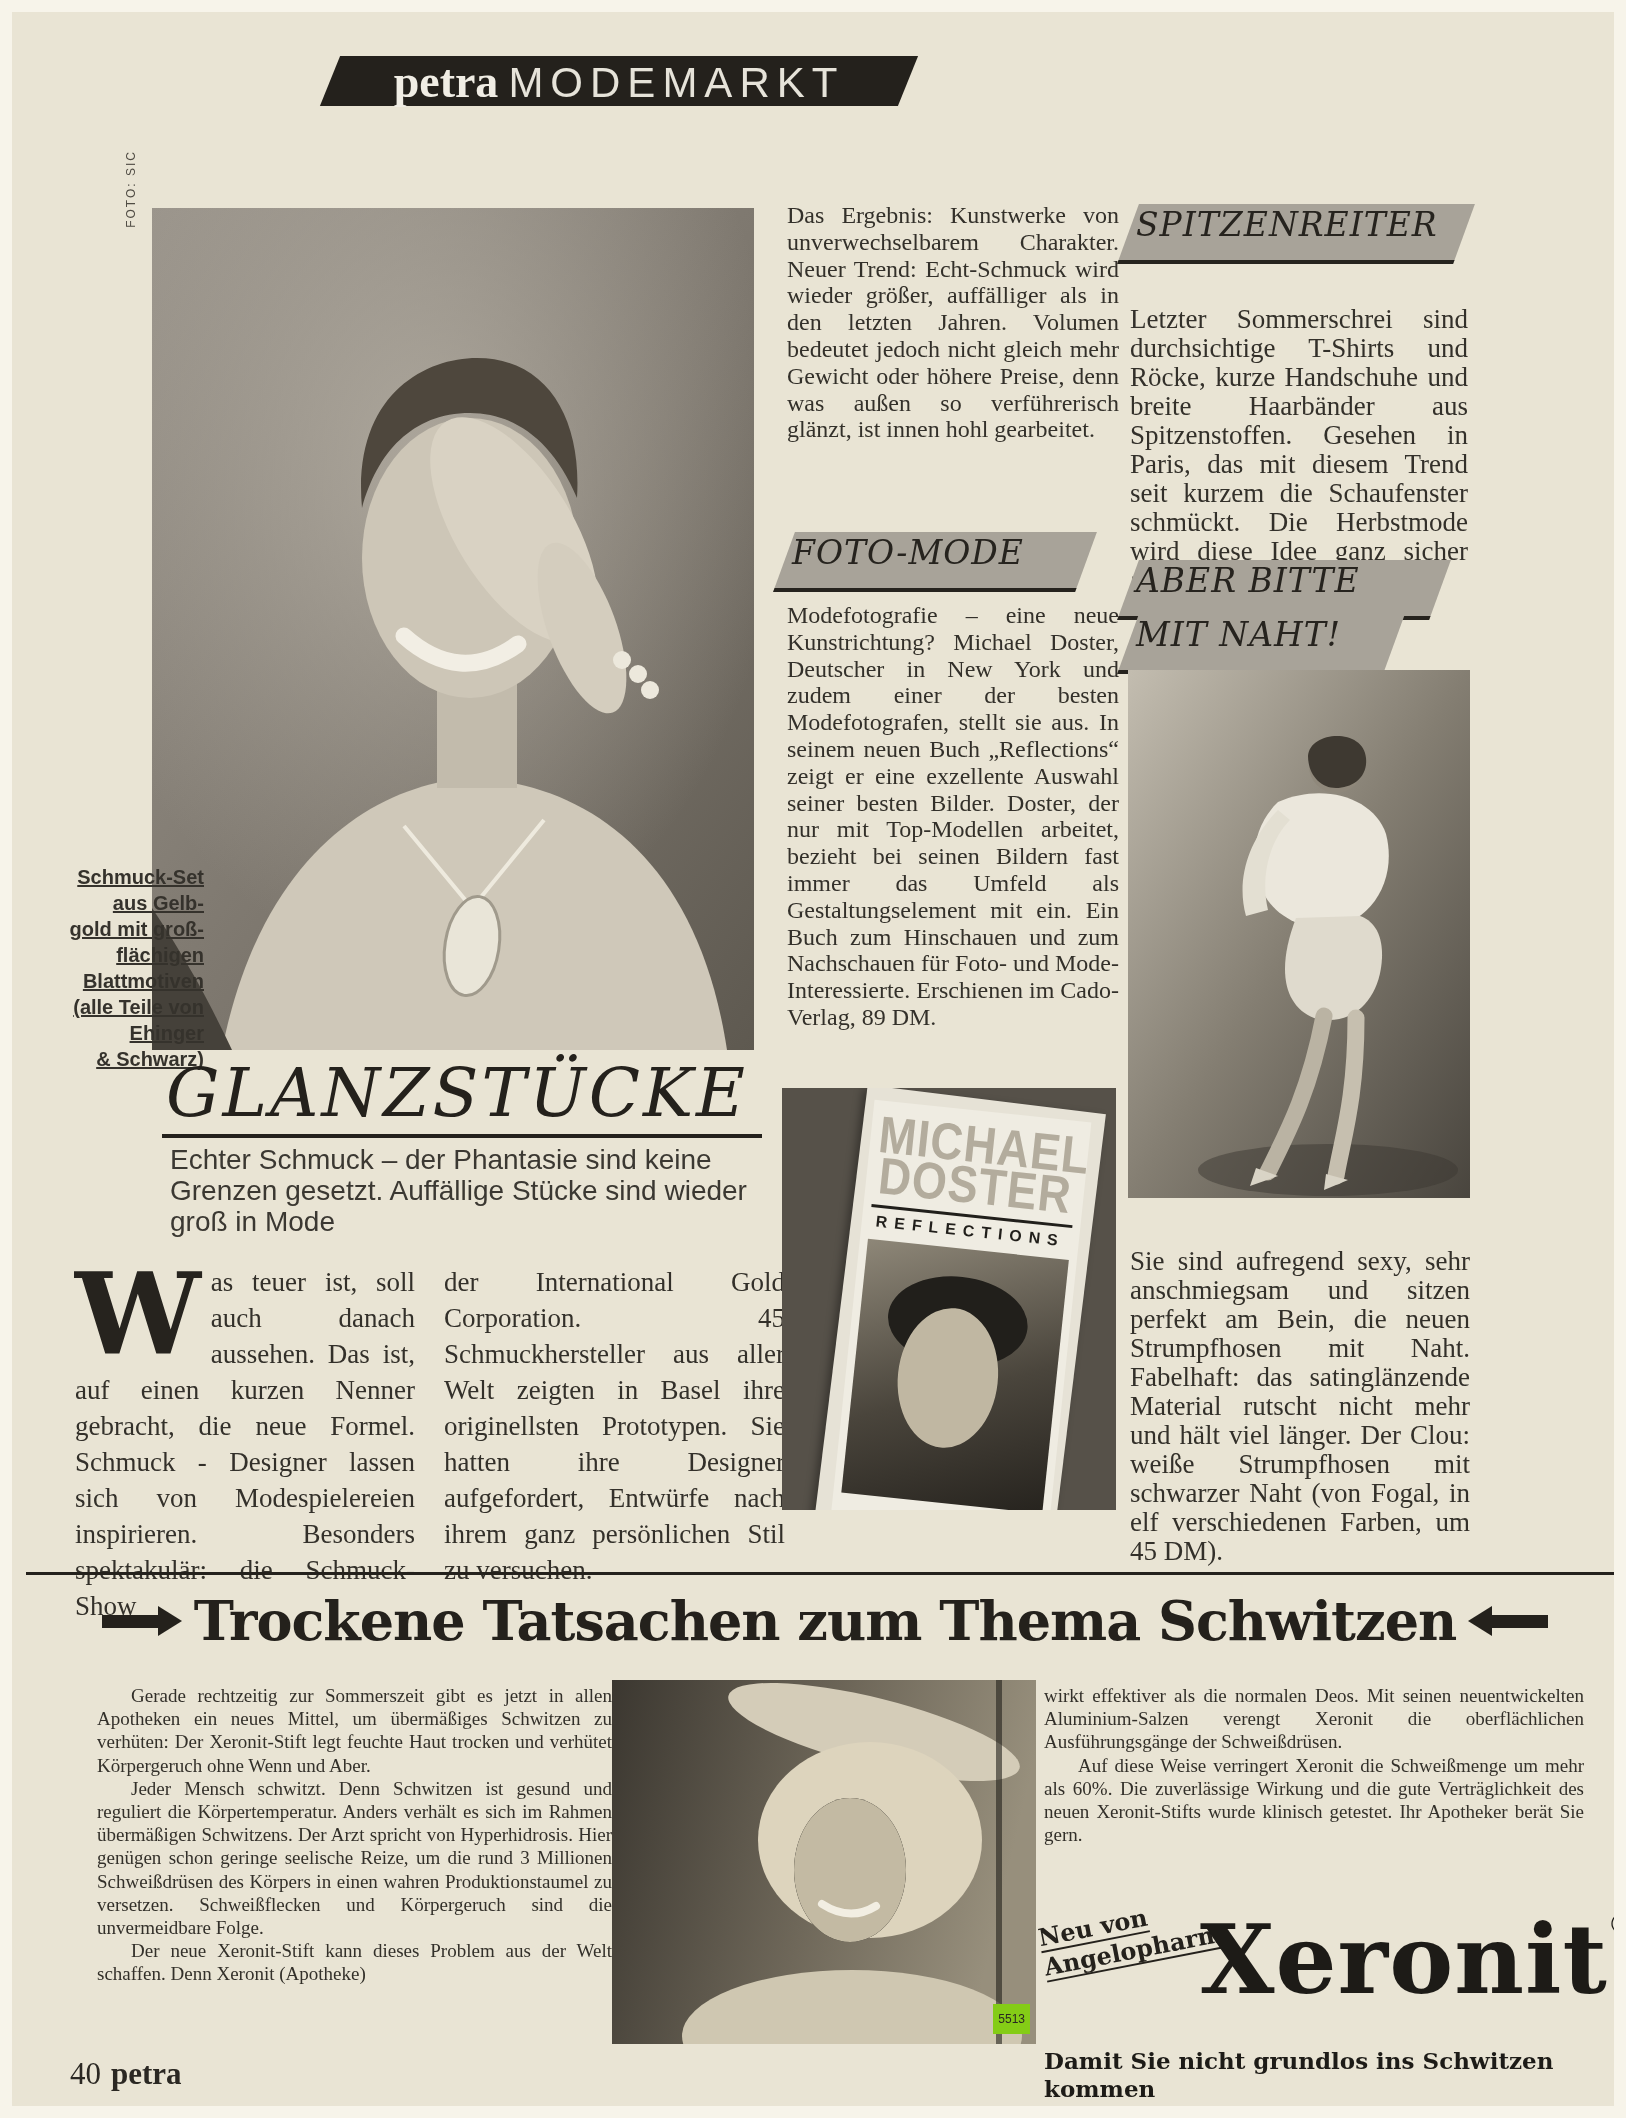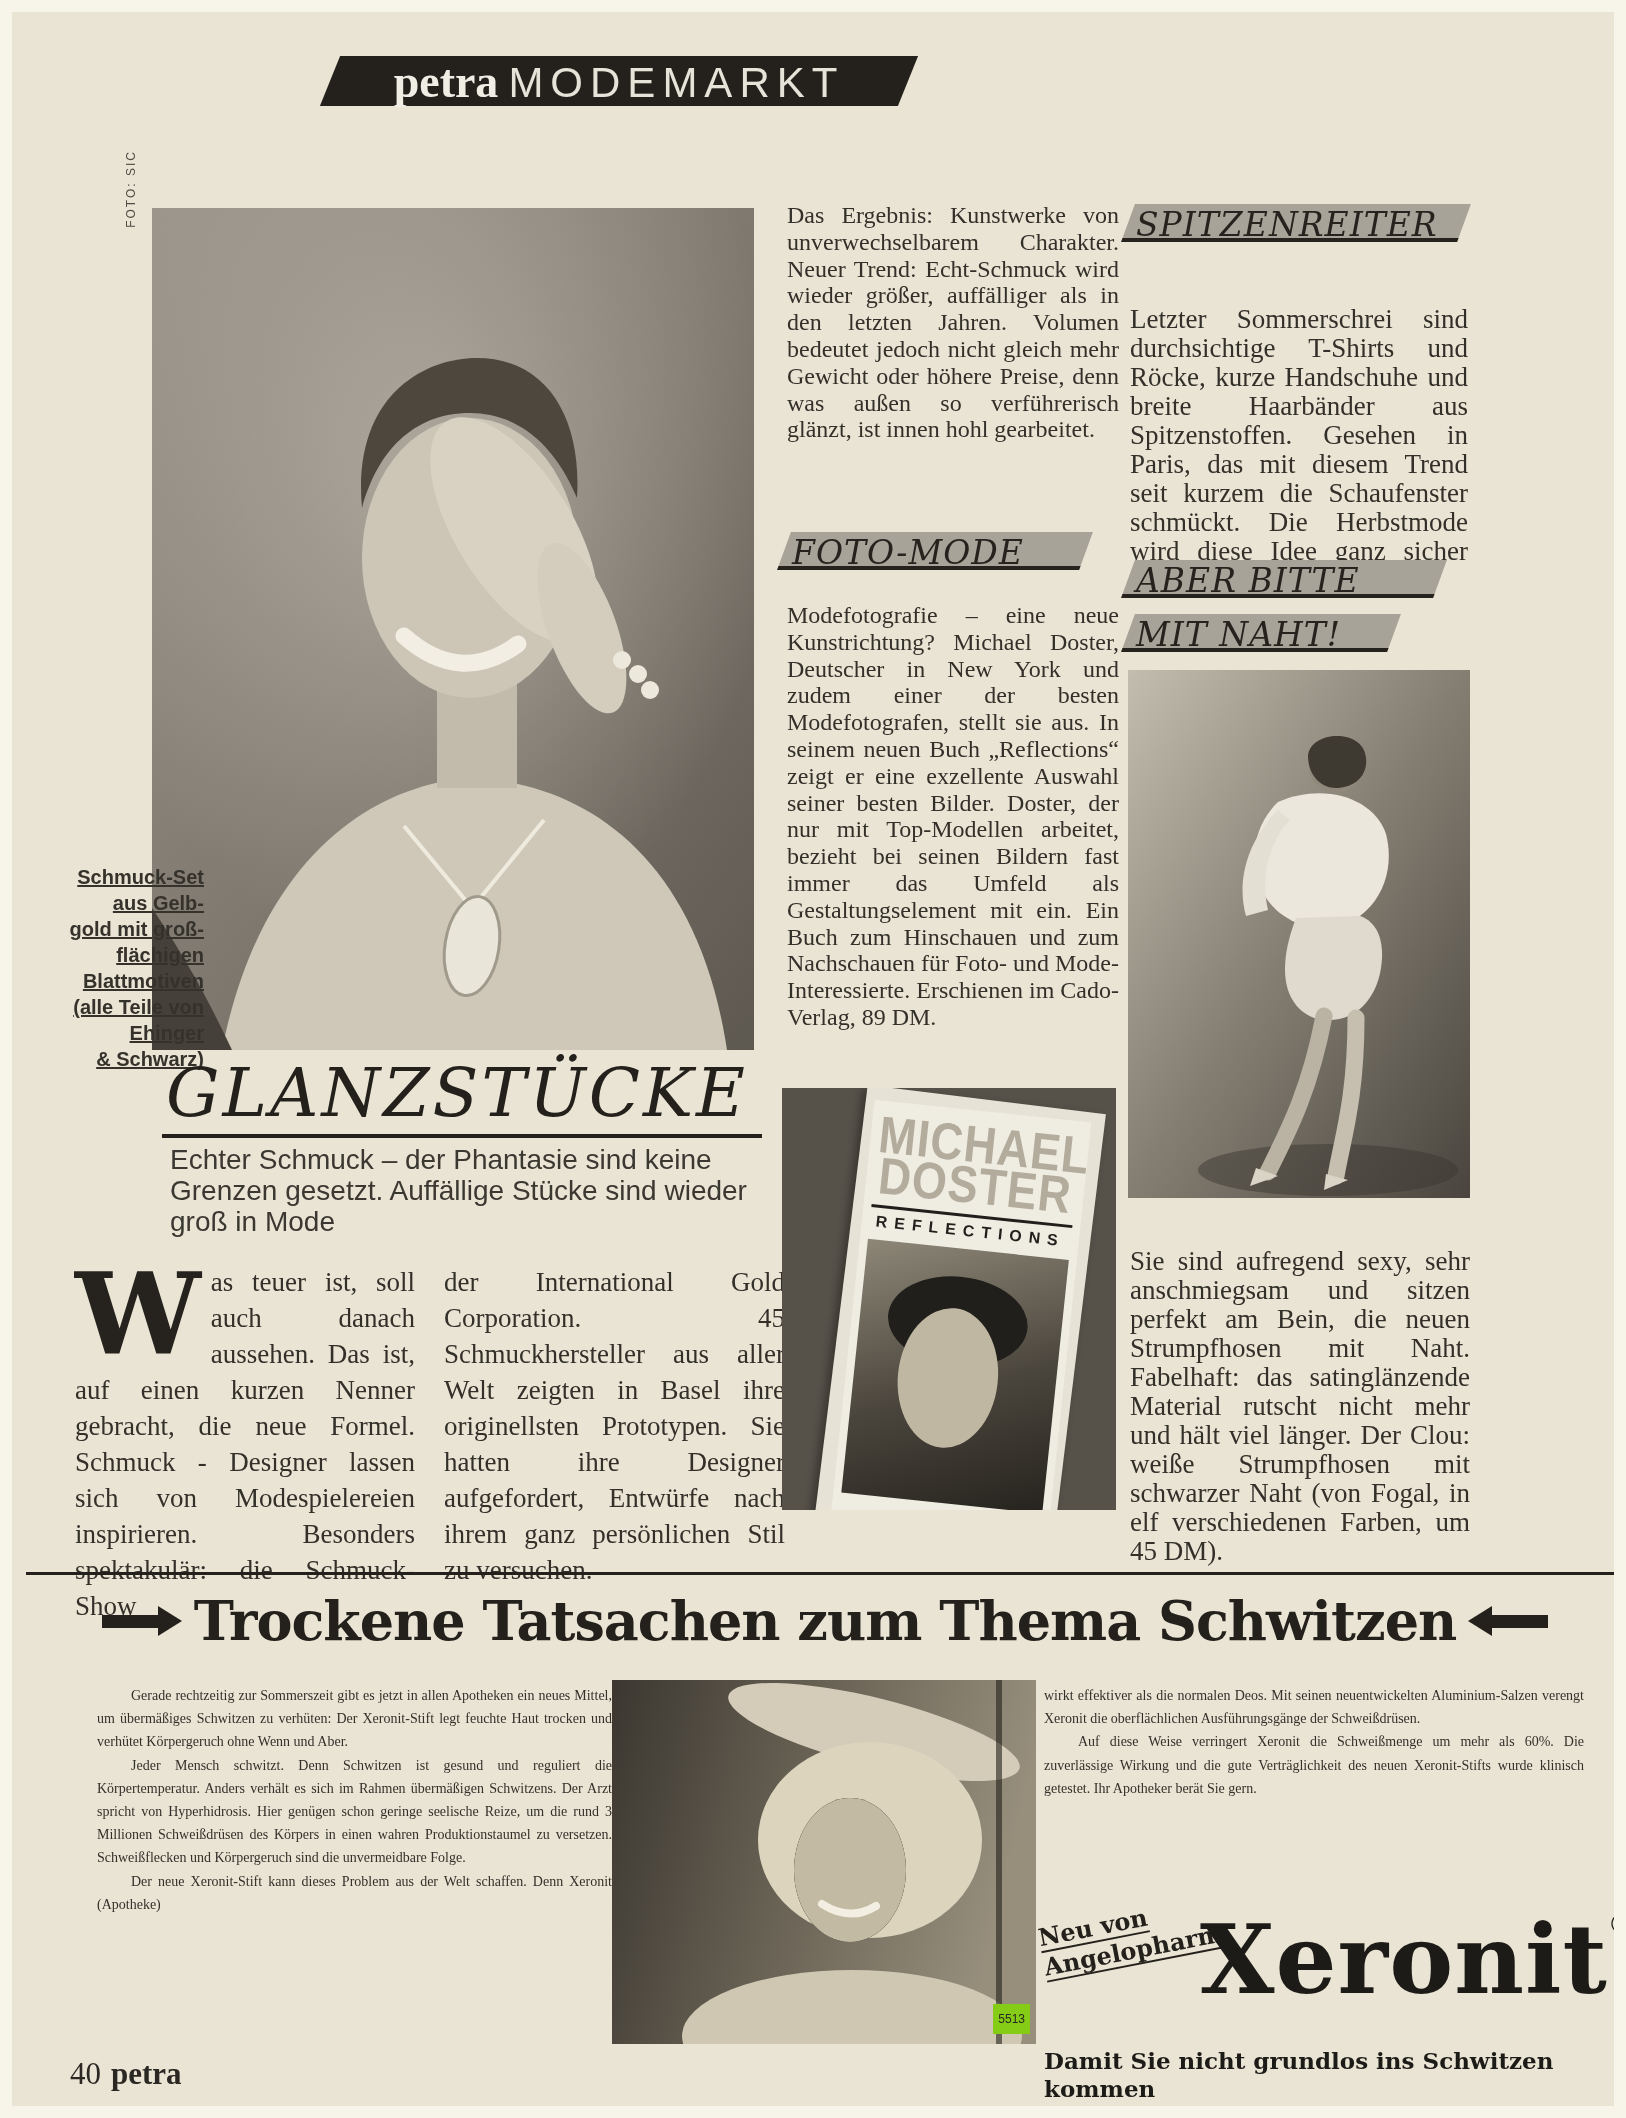--- a/index.html
+++ b/index.html
@@ -10,21 +10,21 @@
 
   
   .hdr{left:318px;top:44px;width:578px;height:50px;}
   .hdr::before{content:"";position:absolute;inset:0;background:#24211c;transform:skewX(-22deg);}
   .hdr-inner{position:relative;display:flex;align-items:baseline;justify-content:center;gap:10px;
              height:100%;padding-top:2px;}
   .hdr-brand{font:bold 46px/48px "Liberation Serif",serif;color:#f0ede4;}
   .hdr-sec{font:400 42px/48px "Liberation Sans",sans-serif;color:#e6e3d9;letter-spacing:7px;}
 
   
-  .banner{height:38px;}
+  .banner{height:60px;}
   .banner::before{content:"";position:absolute;inset:0;background:#a8a399;
                   border-bottom:4px solid #26231e;transform:skewX(-20deg);}
   .banner .t{position:relative;display:block;font:italic 33px/42px "DejaVu Serif",serif;
              color:#26231e;padding-left:8px;letter-spacing:1px;}
 
   
   .serif{color:#33302a;text-align:justify;}
   .mid{font-size:24px;line-height:26.8px;}
   .rcol{font-size:27px;line-height:29px;margin-top:35px;}
   .feature{font-size:27px;line-height:36px;color:#33302a;text-align:justify;}
@@ -65,21 +65,21 @@
 
   
   .rule{left:14px;top:1560px;width:1598px;height:3px;background:#24211c;}
   .ad-head{left:0;top:1576px;width:1626px;display:flex;align-items:center;justify-content:center;gap:34px;}
   .ad-title{font:bold 54px/66px "DejaVu Serif",serif;color:#24211c;letter-spacing:-1px;}
   .arrow{position:relative;width:58px;height:13px;background:#24211c;display:inline-block;}
   .arrow-r::after{content:"";position:absolute;right:-22px;top:-9px;
       border-left:24px solid #24211c;border-top:15px solid transparent;border-bottom:15px solid transparent;}
   .arrow-l::after{content:"";position:absolute;left:-22px;top:-9px;
       border-right:24px solid #24211c;border-top:15px solid transparent;border-bottom:15px solid transparent;}
-  .adtxt{font-size:14px;line-height:23.2px;color:#33302a;text-align:justify;}
+  .adtxt{font-size:19px;line-height:23.2px;color:#33302a;text-align:justify;}
   .adtxt p{margin:0;}
   .adtxt p.ind{text-indent:34px;}
   .badge{left:1028px;top:1894px;width:180px;transform:rotate(-11deg);white-space:pre-line;
          font:bold 24px/30px "DejaVu Serif",serif;color:#24211c;
          text-decoration:underline;text-underline-offset:5px;}
   .xeronit{left:1188px;top:1862px;font:bold 96px/100px "DejaVu Serif",serif;
            letter-spacing:1px;color:#1d1b17;}
   .xeronit sup{font-size:26px;font-weight:normal;vertical-align:60px;}
   .slogan{left:1032px;top:1994px;width:548px;font:bold 23px/28px "DejaVu Serif",serif;color:#1d1b17;margin-top:41px;}
   .ptag{position:absolute;right:6px;bottom:10px;background:#84cc16;color:#2a2722;

